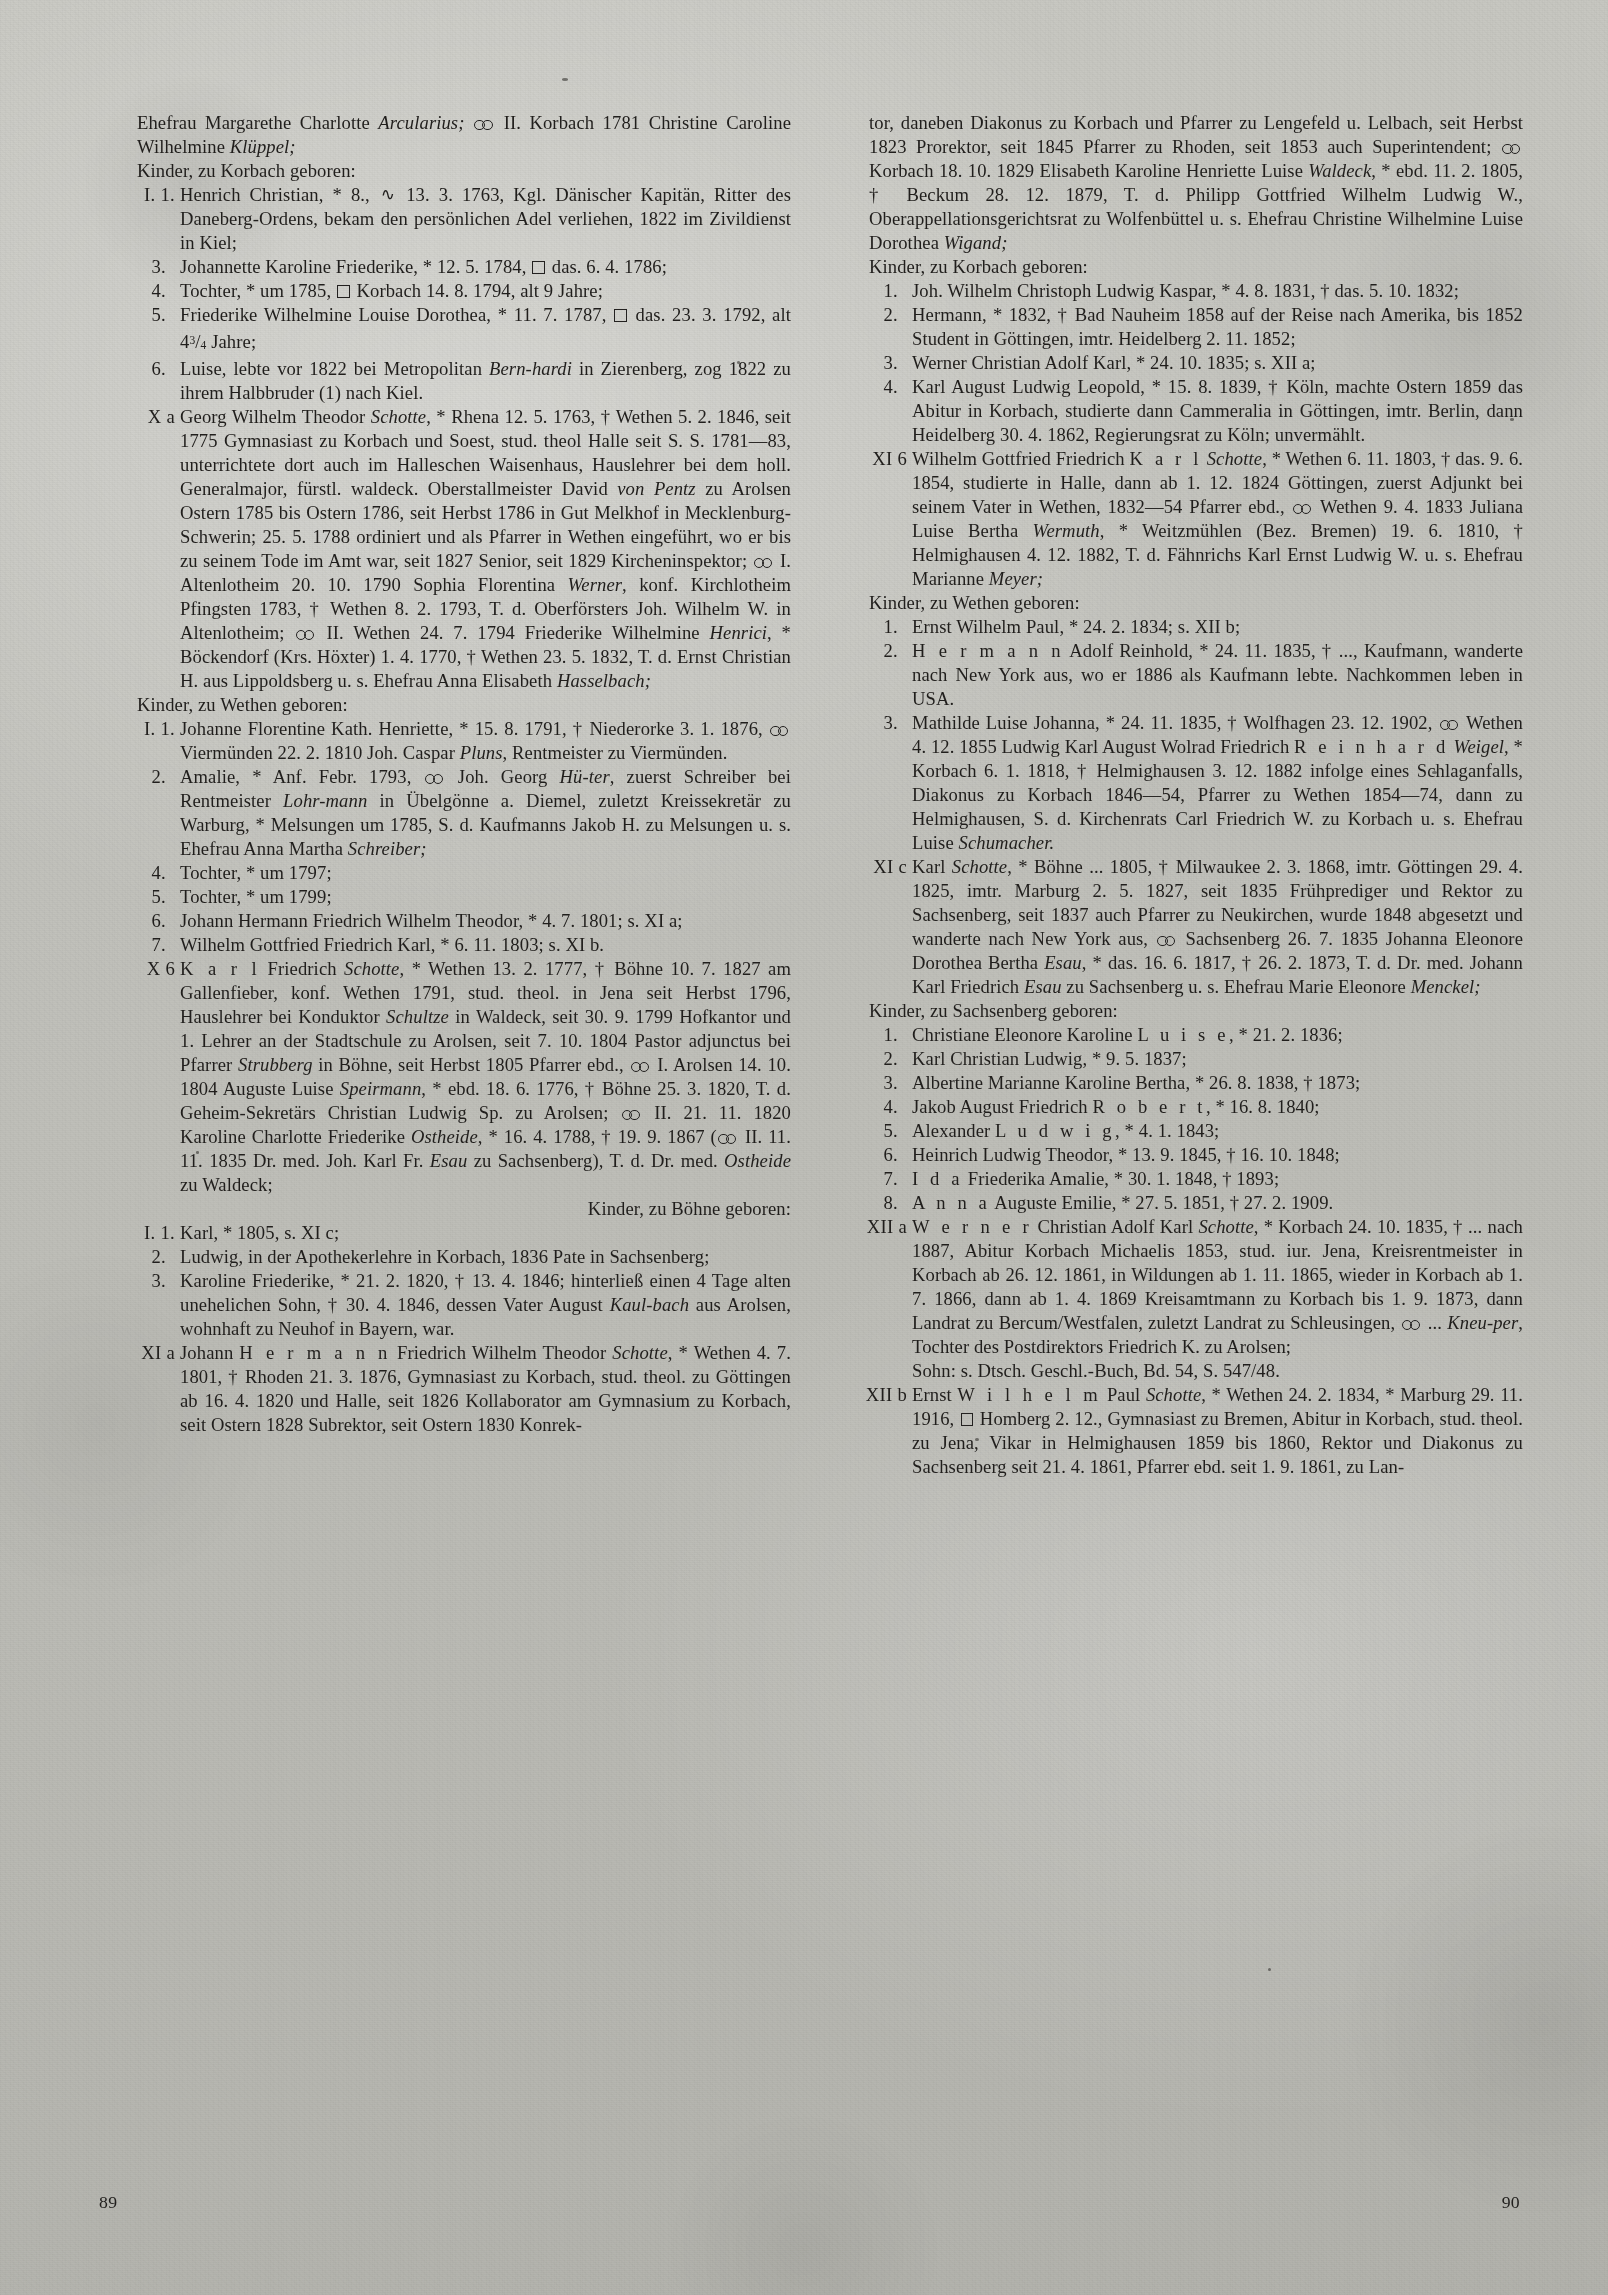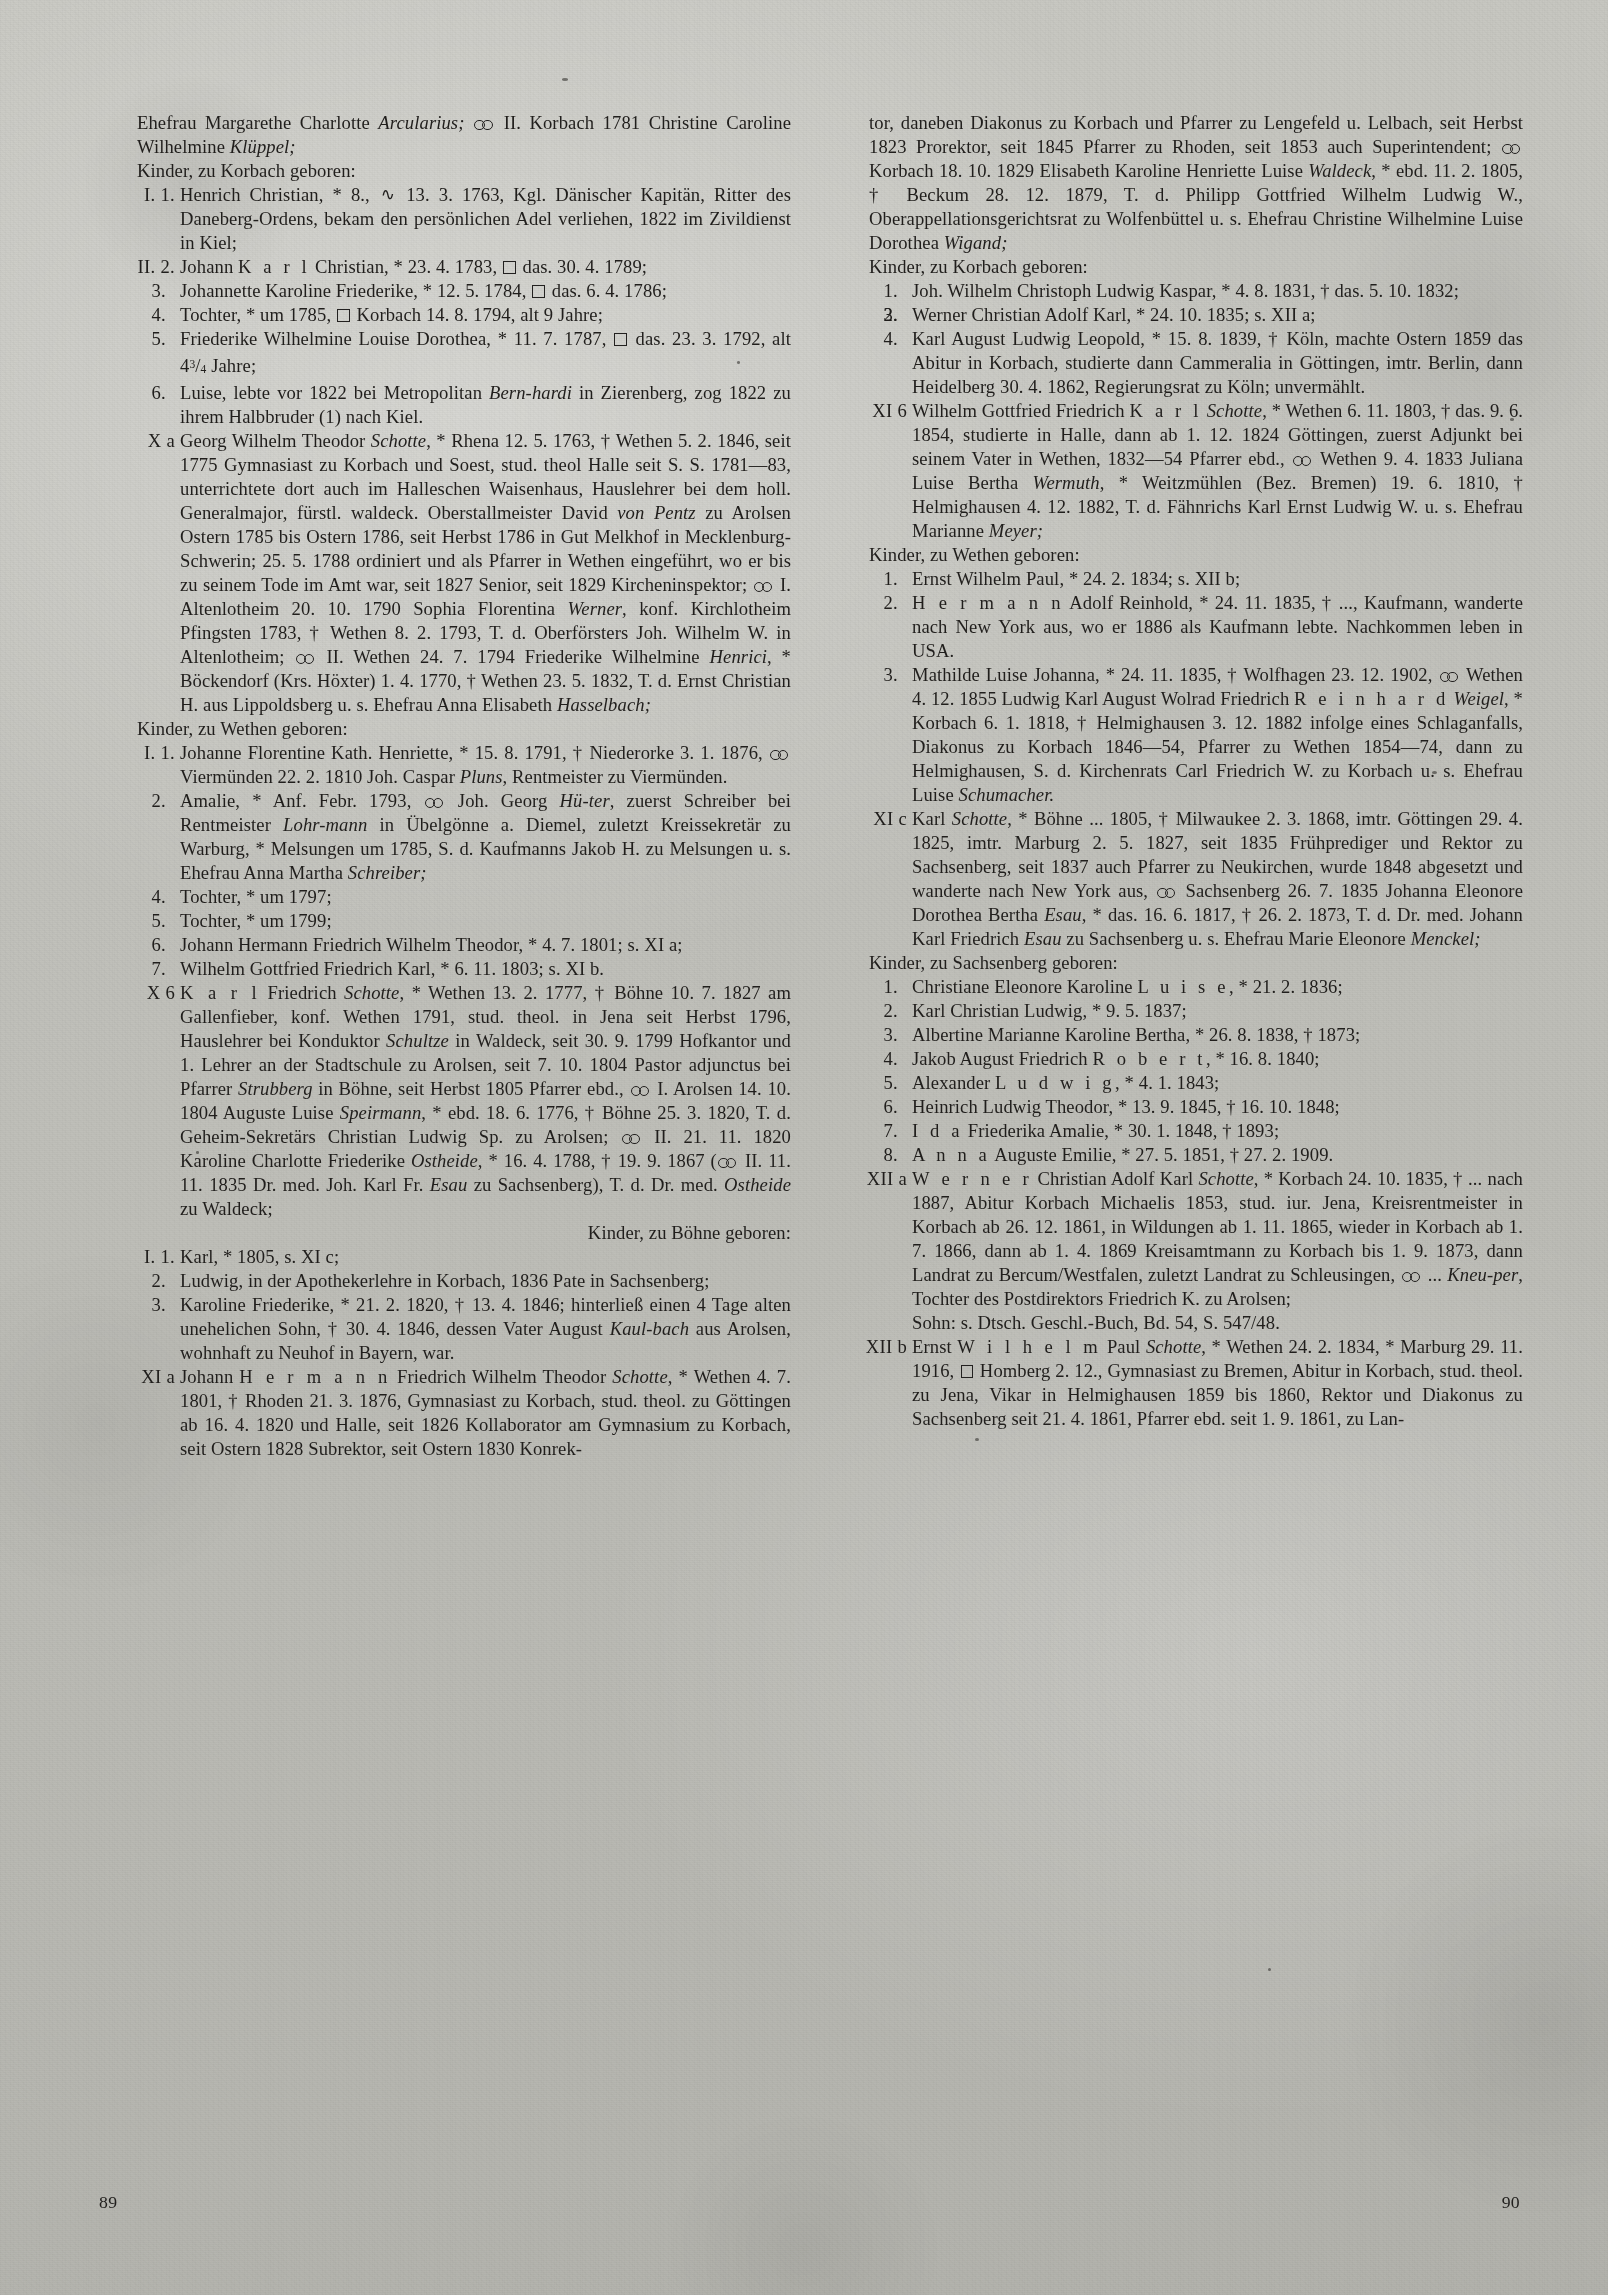--- a/index.html
+++ b/index.html
@@ -177,21 +177,20 @@
   <div class="speck" style="left:1432px; top:771px; width:4.6px; height:3.3px;"></div>
   <div class="speck" style="left:562px; top:78px; width:5.9px; height:2.6px;"></div>
   <div class="speck" style="left:1268px; top:1968px; width:3.3px; height:3.3px;"></div>
   <div class="speck" style="left:1510px; top:418px; width:3.9px; height:2.6px;"></div>
 
   <div class="columns">
     <div class="col block" id="left-col">
         <div class="flow" style="padding-left: 39px;">Ehefrau Margarethe Charlotte <span class="it">Arcularius;</span> <span class="mar"></span> II. Korbach 1781 Christine Caroline Wilhelmine <span class="it">Klüppel;</span></div>
         <div class="flow" style="padding-left: 39px; text-align: left;">Kinder, zu Korbach geboren:</div>
         <div class="entry"><span class="lbl roman-lbl">I. 1.</span><span>Henrich Christian, * 8., <span class="bap">∿</span> 13. 3. 1763, Kgl. Dänischer Kapitän, Ritter des Daneberg-Ordens, bekam den persönlichen Adel verliehen, 1822 im Zivildienst in Kiel;</span></div>
-        <div class="entry"><span class="lbl roman-lbl">II. 2.</span><span>Johann <span class="sp">K a r l</span> Christian, * 23. 4. 1783, <span class="bur"></span> das. 30. 4. 1789;</span></div>
         <div class="entry num"><span class="lbl roman-lbl">3.</span><span>Johannette Karoline Friederike, * 12. 5. 1784, <span class="bur"></span> das. 6. 4. 1786;</span></div>
         <div class="entry num"><span class="lbl roman-lbl">4.</span><span>Tochter, * um 1785, <span class="bur"></span> Korbach 14. 8. 1794, alt 9 Jahre;</span></div>
         <div class="entry num"><span class="lbl roman-lbl">5.</span><span>Friederike Wilhelmine Louise Dorothea, * 11. 7. 1787, <span class="bur"></span> das. 23. 3. 1792, alt 4<span><sub class="frac">3</sub><span>/</span><sub class="frac2">4</sub></span> Jahre;</span></div>
         <div class="entry num"><span class="lbl roman-lbl">6.</span><span>Luise, lebte vor 1822 bei Metropolitan <span class="it">Bern-hardi</span> in Zierenberg, zog 1822 zu ihrem Halbbruder (1) nach Kiel.</span></div>
         <div class="entry"><span class="lbl roman-lbl">X a</span><span>Georg Wilhelm Theodor <span class="it">Schotte</span>, * Rhena 12. 5. 1763, † Wethen 5. 2. 1846, seit 1775 Gymnasiast zu Korbach und Soest, stud. theol Halle seit S. S. 1781—83, unterrichtete dort auch im Halleschen Waisenhaus, Hauslehrer bei dem holl. Generalmajor, fürstl. waldeck. Oberstallmeister David <span class="it">von Pentz</span> zu Arolsen Ostern 1785 bis Ostern 1786, seit Herbst 1786 in Gut Melkhof in Mecklenburg-Schwerin; 25. 5. 1788 ordiniert und als Pfarrer in Wethen eingeführt, wo er bis zu seinem Tode im Amt war, seit 1827 Senior, seit 1829 Kircheninspektor; <span class="mar"></span> I. Altenlotheim 20. 10. 1790 Sophia Florentina <span class="it">Werner</span>, konf. Kirchlotheim Pfingsten 1783, † Wethen 8. 2. 1793, T. d. Oberförsters Joh. Wilhelm W. in Altenlotheim; <span class="mar"></span> II. Wethen 24. 7. 1794 Friederike Wilhelmine <span class="it">Henrici</span>, * Böckendorf (Krs. Höxter) 1. 4. 1770, † Wethen 23. 5. 1832, T. d. Ernst Christian H. aus Lippoldsberg u. s. Ehefrau Anna Elisabeth <span class="it">Hasselbach;</span></span></div>
         <div class="flow" style="padding-left: 39px; text-align: left;">Kinder, zu Wethen geboren:</div>
         <div class="entry"><span class="lbl roman-lbl">I. 1.</span><span>Johanne Florentine Kath. Henriette, * 15. 8. 1791, † Niederorke 3. 1. 1876, <span class="mar"></span> Viermünden 22. 2. 1810 Joh. Caspar <span class="it">Pluns</span>, Rentmeister zu Viermünden.</span></div>
         <div class="entry num"><span class="lbl roman-lbl">2.</span><span>Amalie, * Anf. Febr. 1793, <span class="mar"></span> Joh. Georg <span class="it">Hü-ter</span>, zuerst Schreiber bei Rentmeister <span class="it">Lohr-mann</span> in Übelgönne a. Diemel, zuletzt Kreissekretär zu Warburg, * Melsungen um 1785, S. d. Kaufmanns Jakob H. zu Melsungen u. s. Ehefrau Anna Martha <span class="it">Schreiber;</span></span></div>
         <div class="entry num"><span class="lbl roman-lbl">4.</span><span>Tochter, * um 1797;</span></div>
         <div class="entry num"><span class="lbl roman-lbl">5.</span><span>Tochter, * um 1799;</span></div>
@@ -201,21 +200,21 @@
         <div class="flow" style="padding-left: 39px; text-align: right;">Kinder, zu Böhne geboren:</div>
         <div class="entry"><span class="lbl roman-lbl">I. 1.</span><span>Karl, * 1805, s. XI c;</span></div>
         <div class="entry num"><span class="lbl roman-lbl">2.</span><span>Ludwig, in der Apothekerlehre in Korbach, 1836 Pate in Sachsenberg;</span></div>
         <div class="entry num"><span class="lbl roman-lbl">3.</span><span>Karoline Friederike, * 21. 2. 1820, † 13. 4. 1846; hinterließ einen 4 Tage alten unehelichen Sohn, † 30. 4. 1846, dessen Vater August <span class="it">Kaul-bach</span> aus Arolsen, wohnhaft zu Neuhof in Bayern, war.</span></div>
         <div class="entry"><span class="lbl roman-lbl">XI a</span><span>Johann <span class="sp">H e r m a n n</span> Friedrich Wilhelm Theodor <span class="it">Schotte</span>, * Wethen 4. 7. 1801, † Rhoden 21. 3. 1876, Gymnasiast zu Korbach, stud. theol. zu Göttingen ab 16. 4. 1820 und Halle, seit 1826 Kollaborator am Gymnasium zu Korbach, seit Ostern 1828 Subrektor, seit Ostern 1830 Konrek-</span></div>
       </div>
     <div class="col block" id="right-col">
         <div class="flow" style="padding-left: 39px;">tor, daneben Diakonus zu Korbach und Pfarrer zu Lengefeld u. Lelbach, seit Herbst 1823 Prorektor, seit 1845 Pfarrer zu Rhoden, seit 1853 auch Superintendent; <span class="mar"></span> Korbach 18. 10. 1829 Elisabeth Karoline Henriette Luise <span class="it">Waldeck</span>, * ebd. 11. 2. 1805, † Beckum 28. 12. 1879, T. d. Philipp Gottfried Wilhelm Ludwig W., Oberappellationsgerichtsrat zu Wolfenbüttel u. s. Ehefrau Christine Wilhelmine Luise Dorothea <span class="it">Wigand;</span></div>
         <div class="flow" style="padding-left: 39px; text-align: left;">Kinder, zu Korbach geboren:</div>
         <div class="entry num"><span class="lbl roman-lbl">1.</span><span>Joh. Wilhelm Christoph Ludwig Kaspar, * 4. 8. 1831, † das. 5. 10. 1832;</span></div>
-        <div class="entry num"><span class="lbl roman-lbl">2.</span></div>
+        <div class="entry num"><span class="lbl roman-lbl">2.</span><span>Hermann, * 1832, † Bad Nauheim 1858 auf der Reise nach Amerika, bis 1852 Student in Göttingen, imtr. Heidelberg 2. 11. 1852;</span></div>
         <div class="entry num"><span class="lbl roman-lbl">3.</span><span>Werner Christian Adolf Karl, * 24. 10. 1835; s. XII a;</span></div>
         <div class="entry num"><span class="lbl roman-lbl">4.</span><span>Karl August Ludwig Leopold, * 15. 8. 1839, † Köln, machte Ostern 1859 das Abitur in Korbach, studierte dann Cammeralia in Göttingen, imtr. Berlin, dann Heidelberg 30. 4. 1862, Regierungsrat zu Köln; unvermählt.</span></div>
         <div class="entry"><span class="lbl roman-lbl">XI 6</span><span>Wilhelm Gottfried Friedrich <span class="sp">K a r l</span> <span class="it">Schotte</span>, * Wethen 6. 11. 1803, † das. 9. 6. 1854, studierte in Halle, dann ab 1. 12. 1824 Göttingen, zuerst Adjunkt bei seinem Vater in Wethen, 1832—54 Pfarrer ebd., <span class="mar"></span> Wethen 9. 4. 1833 Juliana Luise Bertha <span class="it">Wermuth</span>, * Weitzmühlen (Bez. Bremen) 19. 6. 1810, † Helmighausen 4. 12. 1882, T. d. Fähnrichs Karl Ernst Ludwig W. u. s. Ehefrau Marianne <span class="it">Meyer;</span></span></div>
         <div class="flow" style="padding-left: 39px; text-align: left;">Kinder, zu Wethen geboren:</div>
         <div class="entry num"><span class="lbl roman-lbl">1.</span><span>Ernst Wilhelm Paul, * 24. 2. 1834; s. XII b;</span></div>
         <div class="entry num"><span class="lbl roman-lbl">2.</span><span><span class="sp">H e r m a n n</span> Adolf Reinhold, * 24. 11. 1835, † ..., Kaufmann, wanderte nach New York aus, wo er 1886 als Kaufmann lebte. Nachkommen leben in USA.</span></div>
         <div class="entry num"><span class="lbl roman-lbl">3.</span><span>Mathilde Luise Johanna, * 24. 11. 1835, † Wolfhagen 23. 12. 1902, <span class="mar"></span> Wethen 4. 12. 1855 Ludwig Karl August Wolrad Friedrich <span class="sp">R e i n h a r d</span> <span class="it">Weigel</span>, * Korbach 6. 1. 1818, † Helmighausen 3. 12. 1882 infolge eines Schlaganfalls, Diakonus zu Korbach 1846—54, Pfarrer zu Wethen 1854—74, dann zu Helmighausen, S. d. Kirchenrats Carl Friedrich W. zu Korbach u. s. Ehefrau Luise <span class="it">Schumacher.</span></span></div>
         <div class="entry"><span class="lbl roman-lbl">XI c</span><span>Karl <span class="it">Schotte</span>, * Böhne ... 1805, † Milwaukee 2. 3. 1868, imtr. Göttingen 29. 4. 1825, imtr. Marburg 2. 5. 1827, seit 1835 Frühprediger und Rektor zu Sachsenberg, seit 1837 auch Pfarrer zu Neukirchen, wurde 1848 abgesetzt und wanderte nach New York aus, <span class="mar"></span> Sachsenberg 26. 7. 1835 Johanna Eleonore Dorothea Bertha <span class="it">Esau</span>, * das. 16. 6. 1817, † 26. 2. 1873, T. d. Dr. med. Johann Karl Friedrich <span class="it">Esau</span> zu Sachsenberg u. s. Ehefrau Marie Eleonore <span class="it">Menckel;</span></span></div>
         <div class="flow" style="padding-left: 39px; text-align: left;">Kinder, zu Sachsenberg geboren:</div>
         <div class="entry num"><span class="lbl roman-lbl">1.</span><span>Christiane Eleonore Karoline <span class="sp">L u i s e</span>, * 21. 2. 1836;</span></div>

